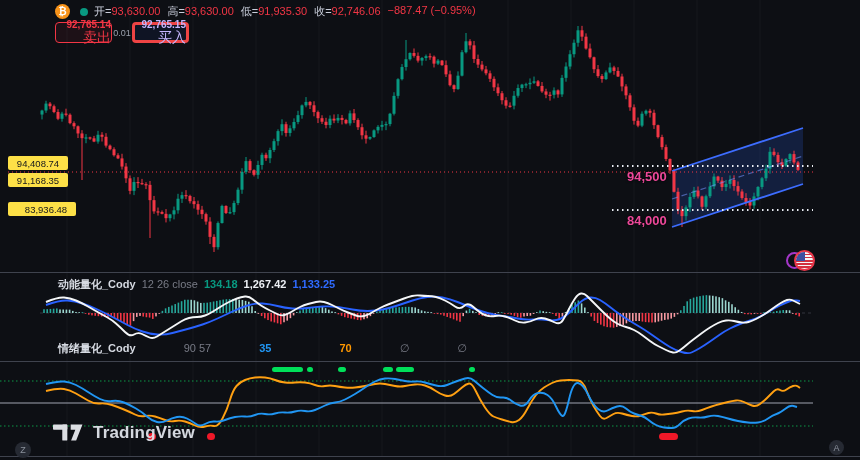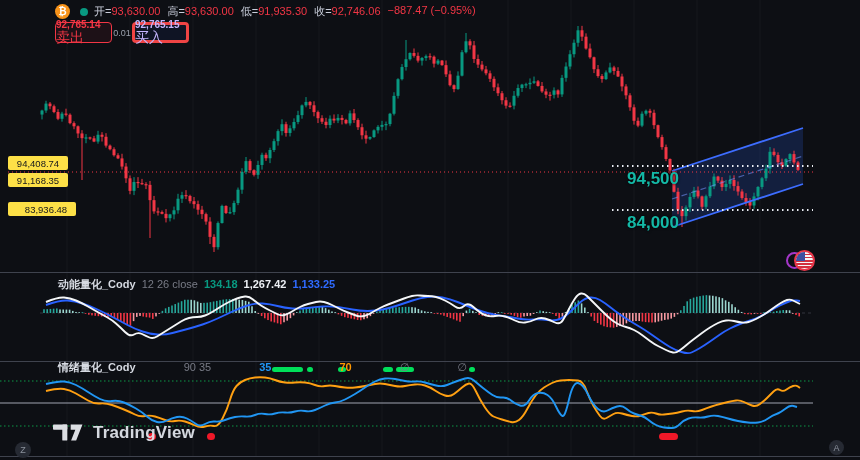--- a/index.html
+++ b/index.html
@@ -8,29 +8,29 @@
   #chart-svg{position:absolute;left:0;top:0;}
   .ovl{position:absolute;white-space:nowrap;}
   .row{display:flex;align-items:center;gap:6px;}
   .sym-icon{width:15px;height:15px;border-radius:50%;background:#f7931a;color:#fff;
     font-size:10px;font-weight:bold;display:flex;align-items:center;justify-content:center;}
   .sym-title{font-size:13px;font-weight:600;color:#dde1e7;letter-spacing:.2px;}
   .mkt-dot{width:8px;height:8px;border-radius:50%;background:#089981;margin-left:4px;}
   .ohlc{font-size:11px;color:#c9cedb;display:flex;gap:7px;}
   .ohlc .v{color:#f23645;}
   .trade-btn{box-sizing:border-box;width:57px;height:21px;border-radius:4px;display:flex;
-    flex-direction:column;align-items:flex-start;justify-content:center;line-height:1.1;cursor:pointer;}
+    flex-direction:column;align-items:flex-end;justify-content:center;line-height:1.1;cursor:pointer;}
   .trade-btn .p{font-size:10px;font-weight:700;}
   .trade-btn .l{font-size:14px;}
   #sell-btn{border:1px solid #f23645;background:rgba(242,54,69,.07);color:#f23645;}
   #buy-btn{border:3px solid #ef4444;background:rgba(41,98,255,.07);color:#c4b5fd;}
   .spread{font-size:9px;color:#9aa0ab;}
   .pricetag{position:absolute;left:8px;width:60px;height:14px;background:#fde047;color:#14161c;
     font-size:9.5px;font-weight:500;border-radius:2px;display:flex;align-items:center;justify-content:center;}
-  .lvl-label{position:absolute;font-size:17px;font-weight:700;color:#14b8a6;text-shadow:0 0 3px #000;}
+  .lvl-label{position:absolute;font-size:13px;font-weight:700;color:#ec4899;text-shadow:0 0 3px #000;}
   .ind-legend{position:absolute;font-size:11px;display:flex;gap:6px;align-items:baseline;}
   .ind-legend .nm{color:#d6dae2;font-weight:700;}
   .ind-legend .prm{color:#787b86;}
   .wm{position:absolute;display:flex;align-items:center;gap:8px;opacity:.95;}
   .wm-text{font-size:17px;font-weight:700;color:#dfe3ea;letter-spacing:.2px;}
   .badge{position:absolute;border-radius:50%;background:#262a33;color:#8b919c;font-size:9px;
     display:flex;align-items:center;justify-content:center;}
   #event-icon{position:absolute;left:786px;top:250px;width:30px;height:21px;}
   .ring{position:absolute;left:0;top:2px;width:13px;height:13px;border:2px solid #a437c9;border-radius:50%;}
   .flagc{position:absolute;left:8px;top:0;width:17px;height:17px;border:2px solid #e8374a;border-radius:50%;
@@ -766,23 +766,23 @@
   </div>
 
   <div class="ind-legend" style="left:58px;top:277px;">
     <span class="nm">动能量化_Cody</span>
     <span class="prm">12 26 close</span>
     <span style="color:#089981;font-weight:700;">134.18</span>
     <span style="color:#eceff4;font-weight:700;">1,267.42</span>
     <span style="color:#2f6bff;font-weight:700;">1,133.25</span>
   </div>
 
-  <div class="ind-legend" style="left:58px;top:360px;gap:48px;">
+  <div class="ind-legend" style="left:58px;top:341px;gap:48px;">
     <span class="nm">情绪量化_Cody</span>
-    <span class="prm">90 35</span>
+    <span class="prm">90 57</span>
     <span style="color:#2196f3;font-weight:700;">35</span>
     <span style="color:#ff9800;font-weight:700;margin-left:20px;">70</span>
     <span class="prm">∅</span>
     <span class="prm">∅</span>
   </div>
 
   <div class="wm" style="left:53px;top:423px;">
     <svg width="32" height="20" viewBox="0 0 38 20">
       <g fill="#e8eaef">
         <rect x="0" y="0" width="17" height="6" rx="1"></rect>

